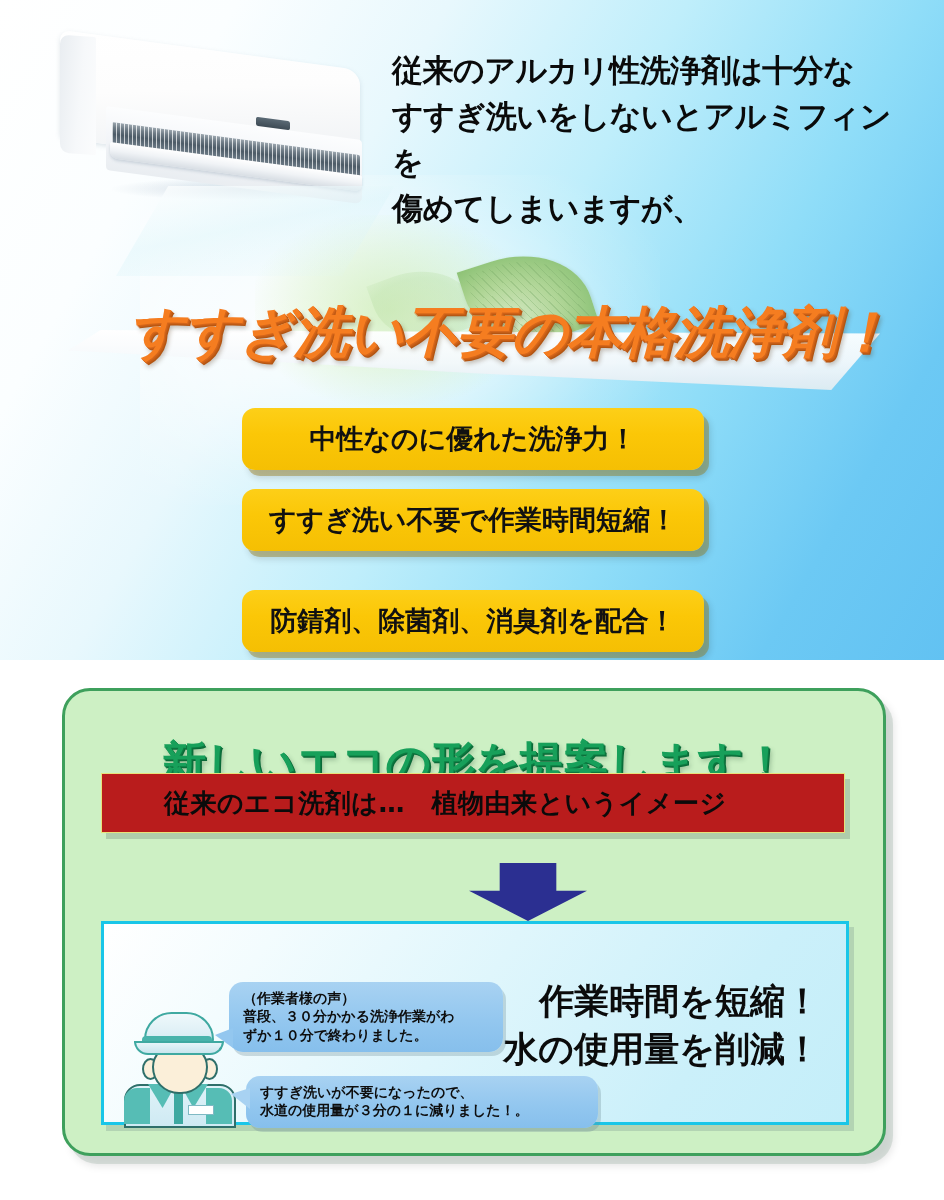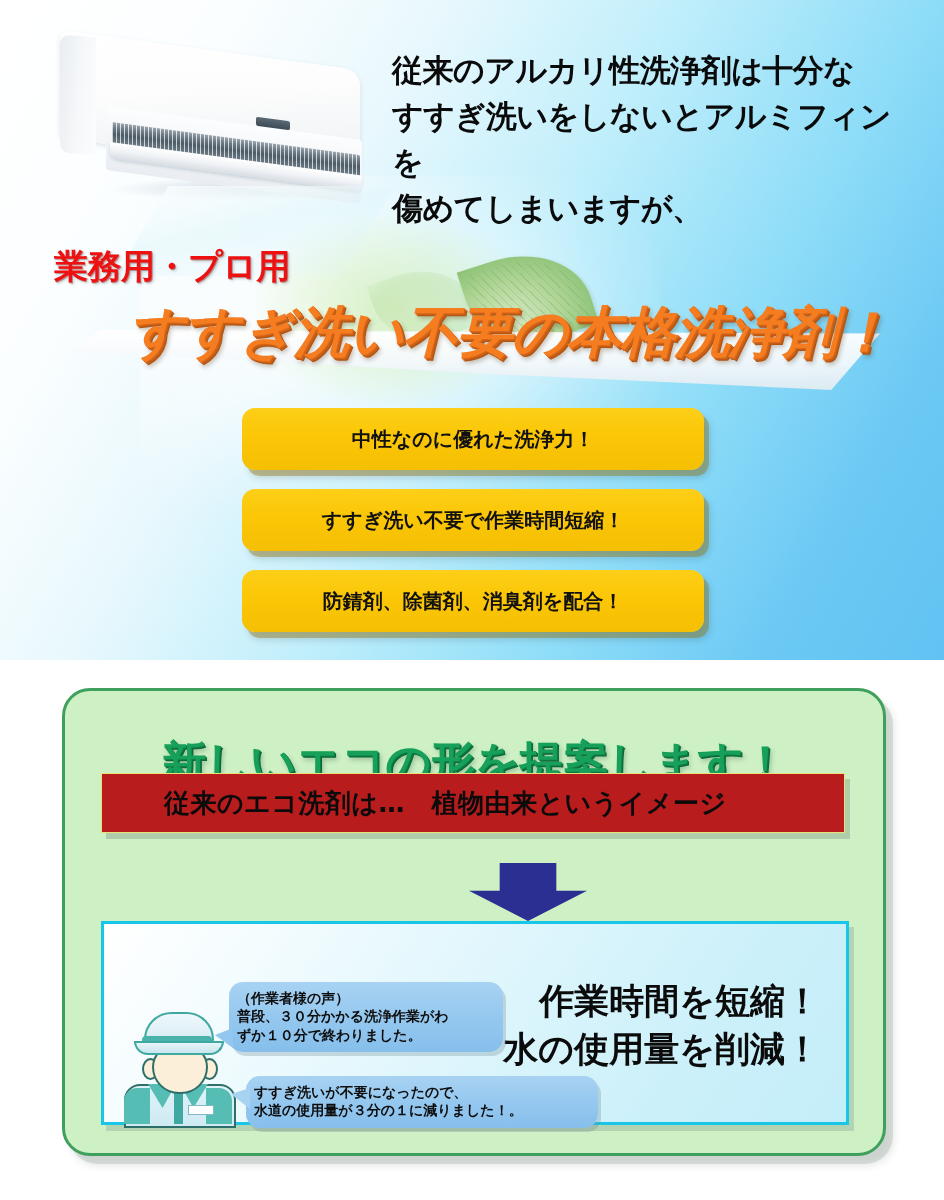--- a/index.html
+++ b/index.html
@@ -231,29 +231,29 @@
     width: 462px;
     height: 62px;
     background: linear-gradient(180deg,#fdcf18 0%,#fbc707 42%,#f5bf03 100%);
     border-radius: 13px;
     box-shadow: 5px 6px 0 rgba(150,118,10,0.40), 6px 8px 7px rgba(0,0,0,0.14);
     display: flex;
     align-items: center;
     justify-content: center;
   }
   .pill-text {
-    font-size: 20px;
+    font-size: 27px;
     font-weight: bold;
     color: #111111;
     white-space: nowrap;
     letter-spacing: 0px;
   }
   #pill-0 { top: 408px; }
   #pill-1 { top: 489px; }
-  #pill-2 { top: 570px; }
+  #pill-2 { top: 590px; }
 
   
   .bottom-panel {
     position: absolute;
     left: 0; top: 660px;
     width: 944px;
     height: 540px;
     background: #ffffff;
   }
   .green-card {
@@ -437,21 +437,21 @@
   }
 
   
   .bubble {
     position: absolute;
     background: linear-gradient(180deg,#a8d2f2 0%,#93c7ef 55%,#86bfec 100%);
     border-radius: 14px;
     box-shadow: 3px 4px 0 rgba(110,140,150,0.30);
   }
   .bubble-text {
-    padding: 7px 10px 8px 8px;
+    padding: 7px 10px 8px 14px;
     font-size: 14px;
     font-weight: bold;
     color: #0d0d0d;
     line-height: 1.32;
     white-space: nowrap;
   }
   #bubble-0 { left: 125px; top: 58px; width: 274px; }
   #bubble-0::after {
     content:"";
     position:absolute; left:-14px; top:46px;
@@ -494,21 +494,20 @@
       <div class="ac-airflow"></div>
     </div>
 
     <div style="position:absolute;left:392px;top:48px;width:530px;
                 font-size:31px;font-weight:bold;color:#0a0a0a;line-height:1.48;letter-spacing:-0.5px;">
       <div>従来のアルカリ性洗浄剤は十分な</div>
       <div>すすぎ洗いをしないとアルミフィンを</div>
       <div>傷めてしまいますが、</div>
     </div>
 
-    <div class="red-headline">業務用・プロ用</div>
 
     <div class="leaf-ghost"></div>
     <div class="leaf"></div>
 
     <div class="slab"></div>
     <div class="orange-headline">すすぎ洗い不要の本格洗浄剤！</div>
 
     <div class="pill" id="pill-0">
       <span class="pill-text">中性なのに優れた洗浄力！</span>
     </div>

